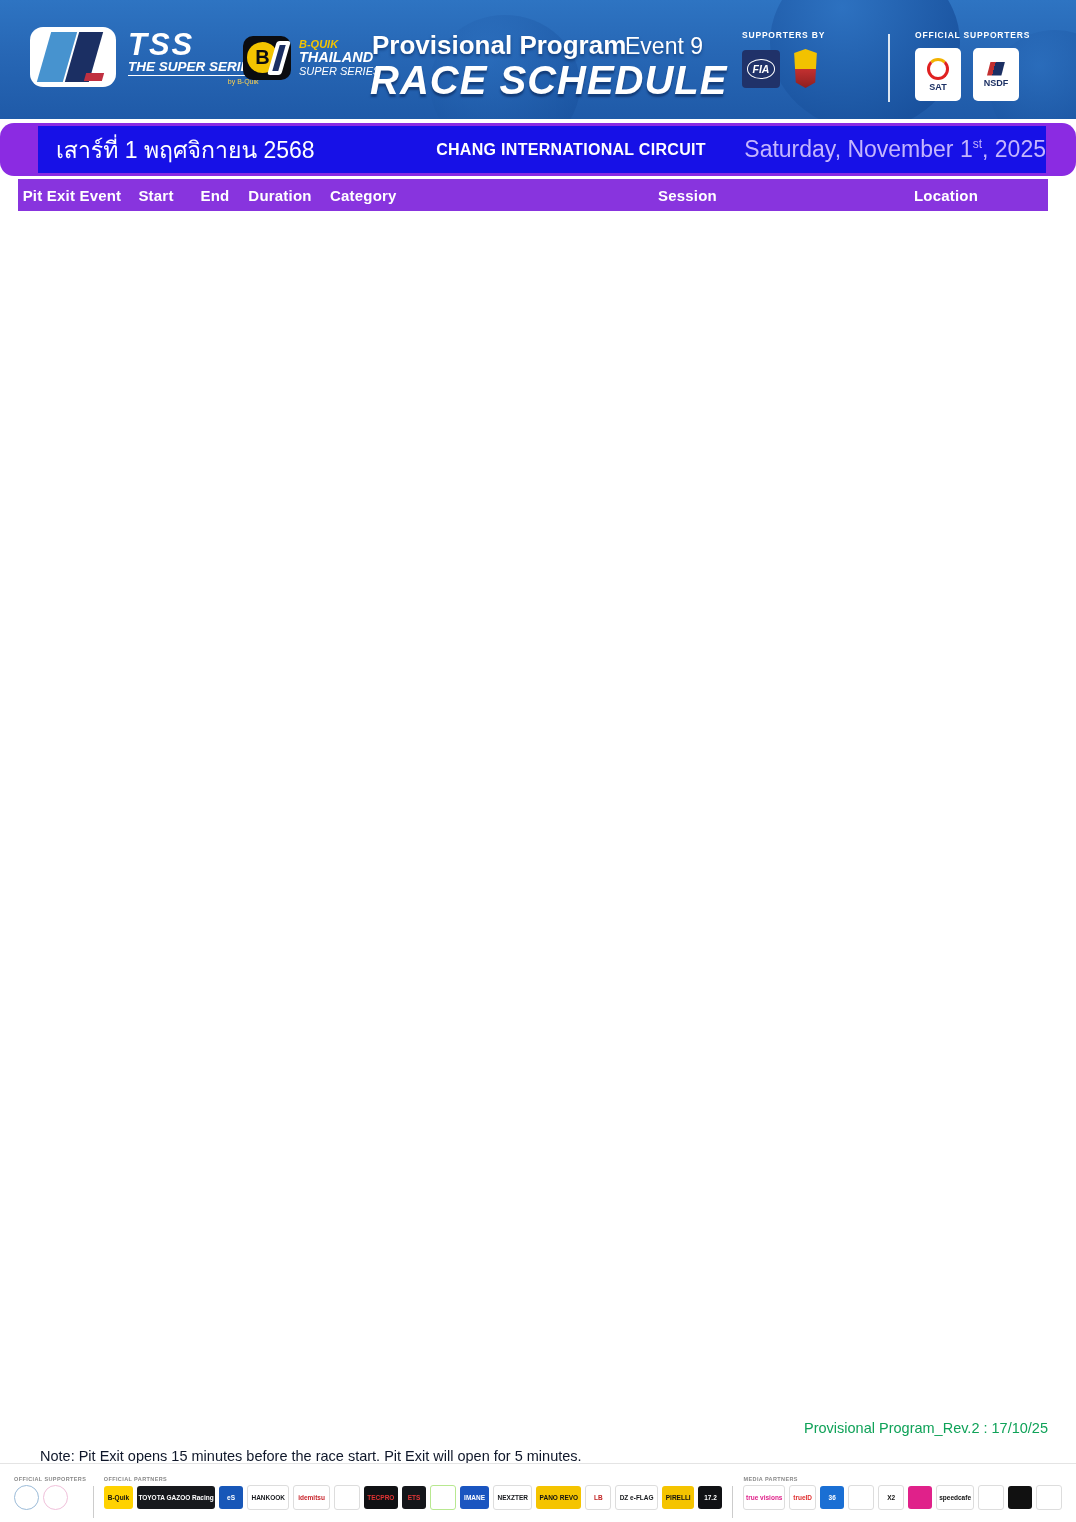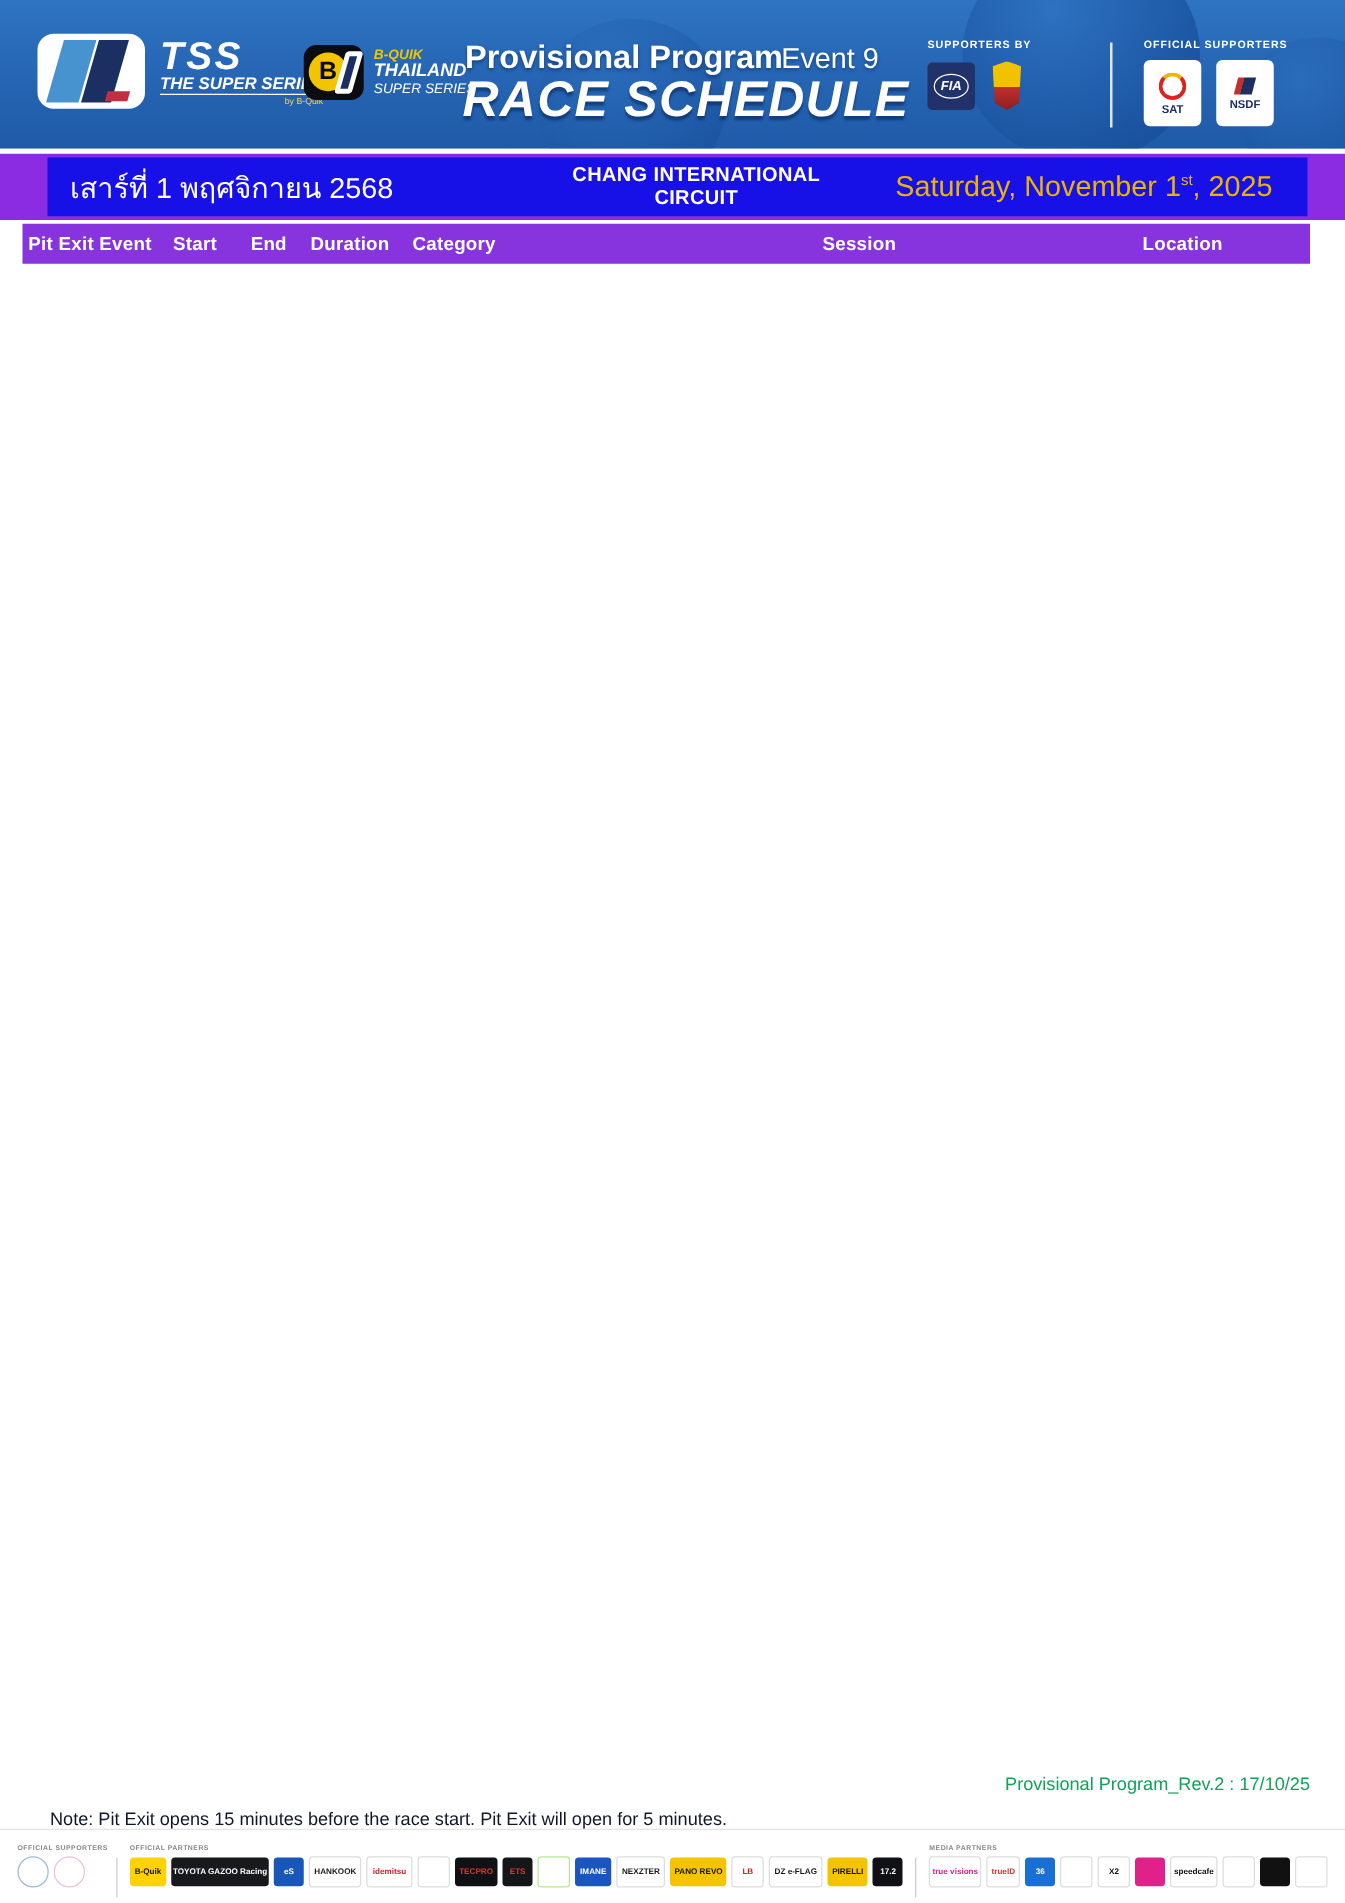--- a/index.html
+++ b/index.html
@@ -54,26 +54,26 @@
   .supp{position:absolute;left:915px;top:30px;}
   .supp-row{display:flex;gap:12px;margin-top:8px;}
   .wbox{width:46px;height:53px;background:#fff;border-radius:5px;display:flex;flex-direction:column;
         align-items:center;justify-content:center;gap:2px;}
   .sat-mark{width:16px;height:16px;border-radius:50%;border:3px solid #e02020;border-top-color:#f2b200;}
   .wbox .wlabel{font-size:9px;font-weight:800;color:#1b2f63;}
   .nsdf-mark{width:18px;height:14px;background:linear-gradient(105deg,#c23030 40%,#1b2f63 40%);
              clip-path:polygon(20% 0,100% 0,80% 100%,0 100%);}
 
   
-  .datebar{position:absolute;left:0;top:123px;width:1076px;height:53px;background:#8b2be2;}
+  .datebar{position:absolute;left:0;top:123px;width:1076px;height:53px;background:#8b2be2;border-radius:14px;}
   .dateinner{position:absolute;left:38px;right:30px;top:3px;bottom:3px;background:#1711e7;
              display:flex;align-items:center;}
   .thai{color:#fff;font-size:23px;font-weight:500;padding-left:18px;width:370px;}
   .circuit{color:#fff;font-size:16px;font-weight:800;letter-spacing:.3px;flex:1;text-align:center;}
-  .engdate{color:#eab308;font-size:23px;font-weight:500;padding-right:28px;width:330px;text-align:right;}
+  .engdate{color:#c4b5fd;font-size:23px;font-weight:500;padding-right:0;width:330px;text-align:right;}
   .engdate sup{font-size:12px;}
 
   
   .grid7{display:grid;grid-template-columns:108px 60px 58px 72px 342px 256px 1fr;align-items:center;}
   .thead{position:absolute;left:18px;top:179px;width:1030px;height:32px;background:#8834de;color:#fff;}
   .thead .hcell{font-size:15px;font-weight:800;letter-spacing:.2px;}
   .thead .c{text-align:center;}
   .thead .l{text-align:left;}
   .thead .pad{padding-left:14px;}
 

